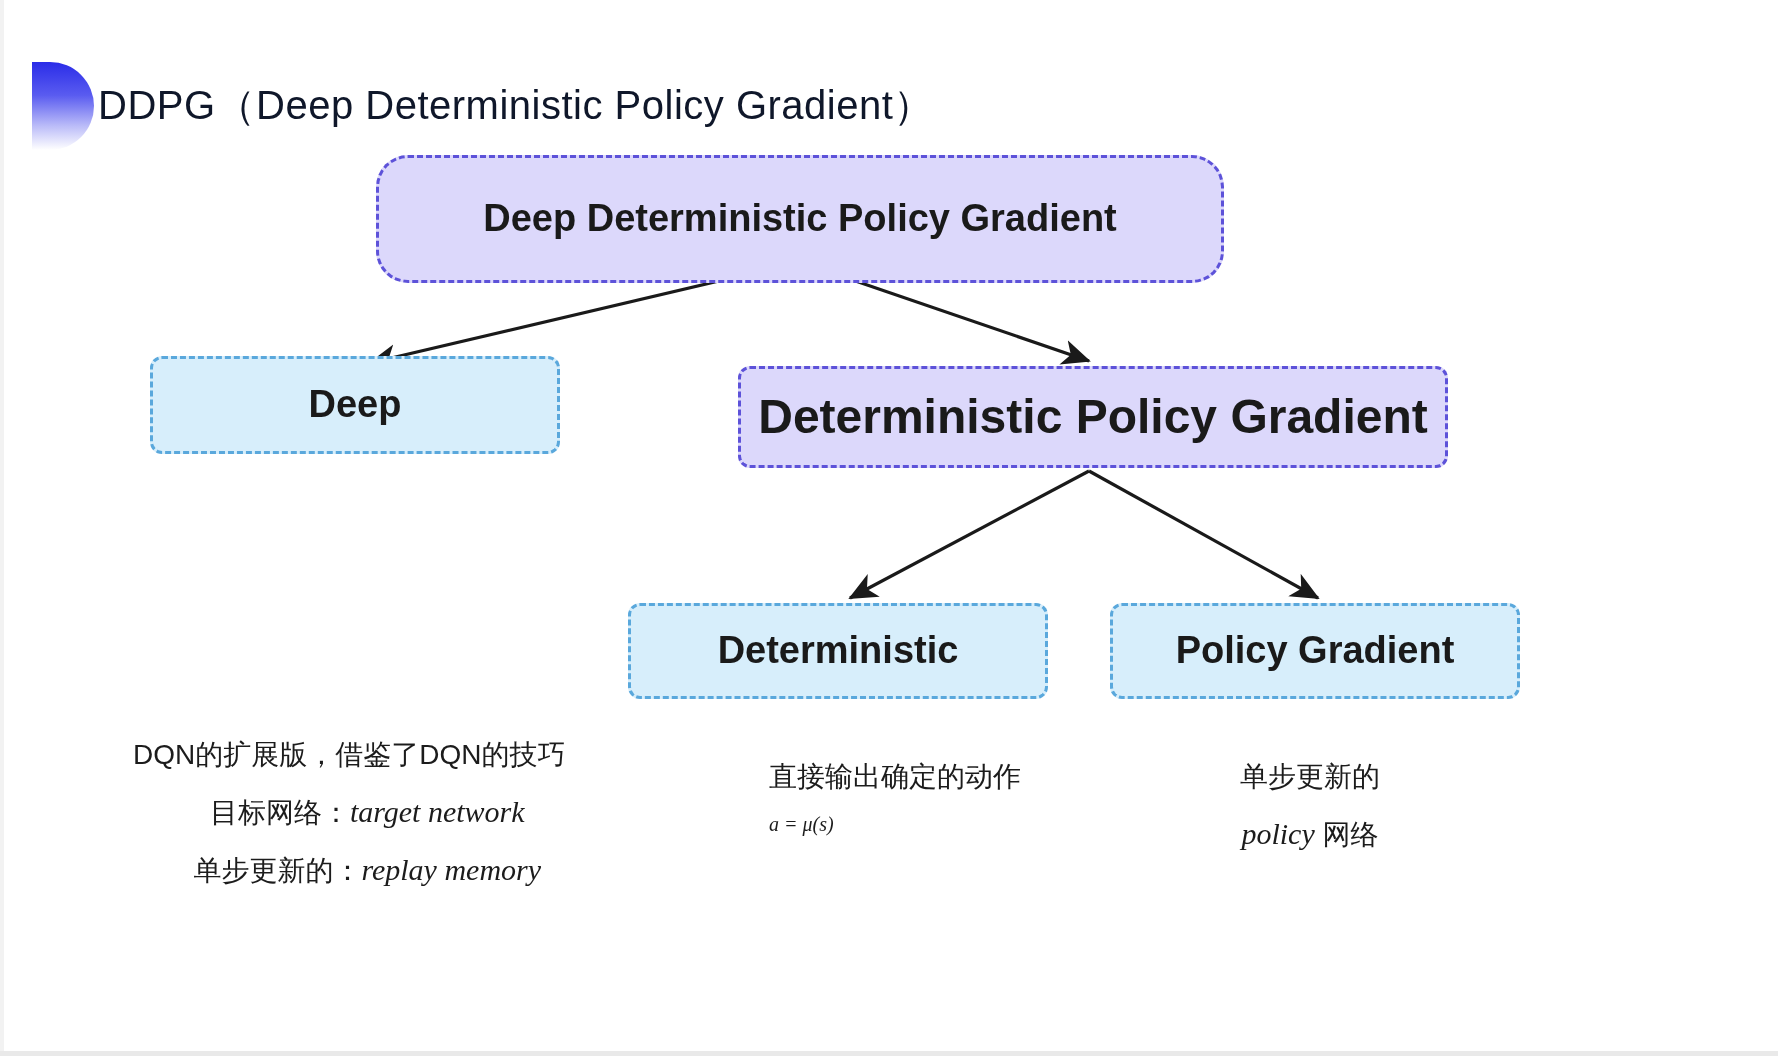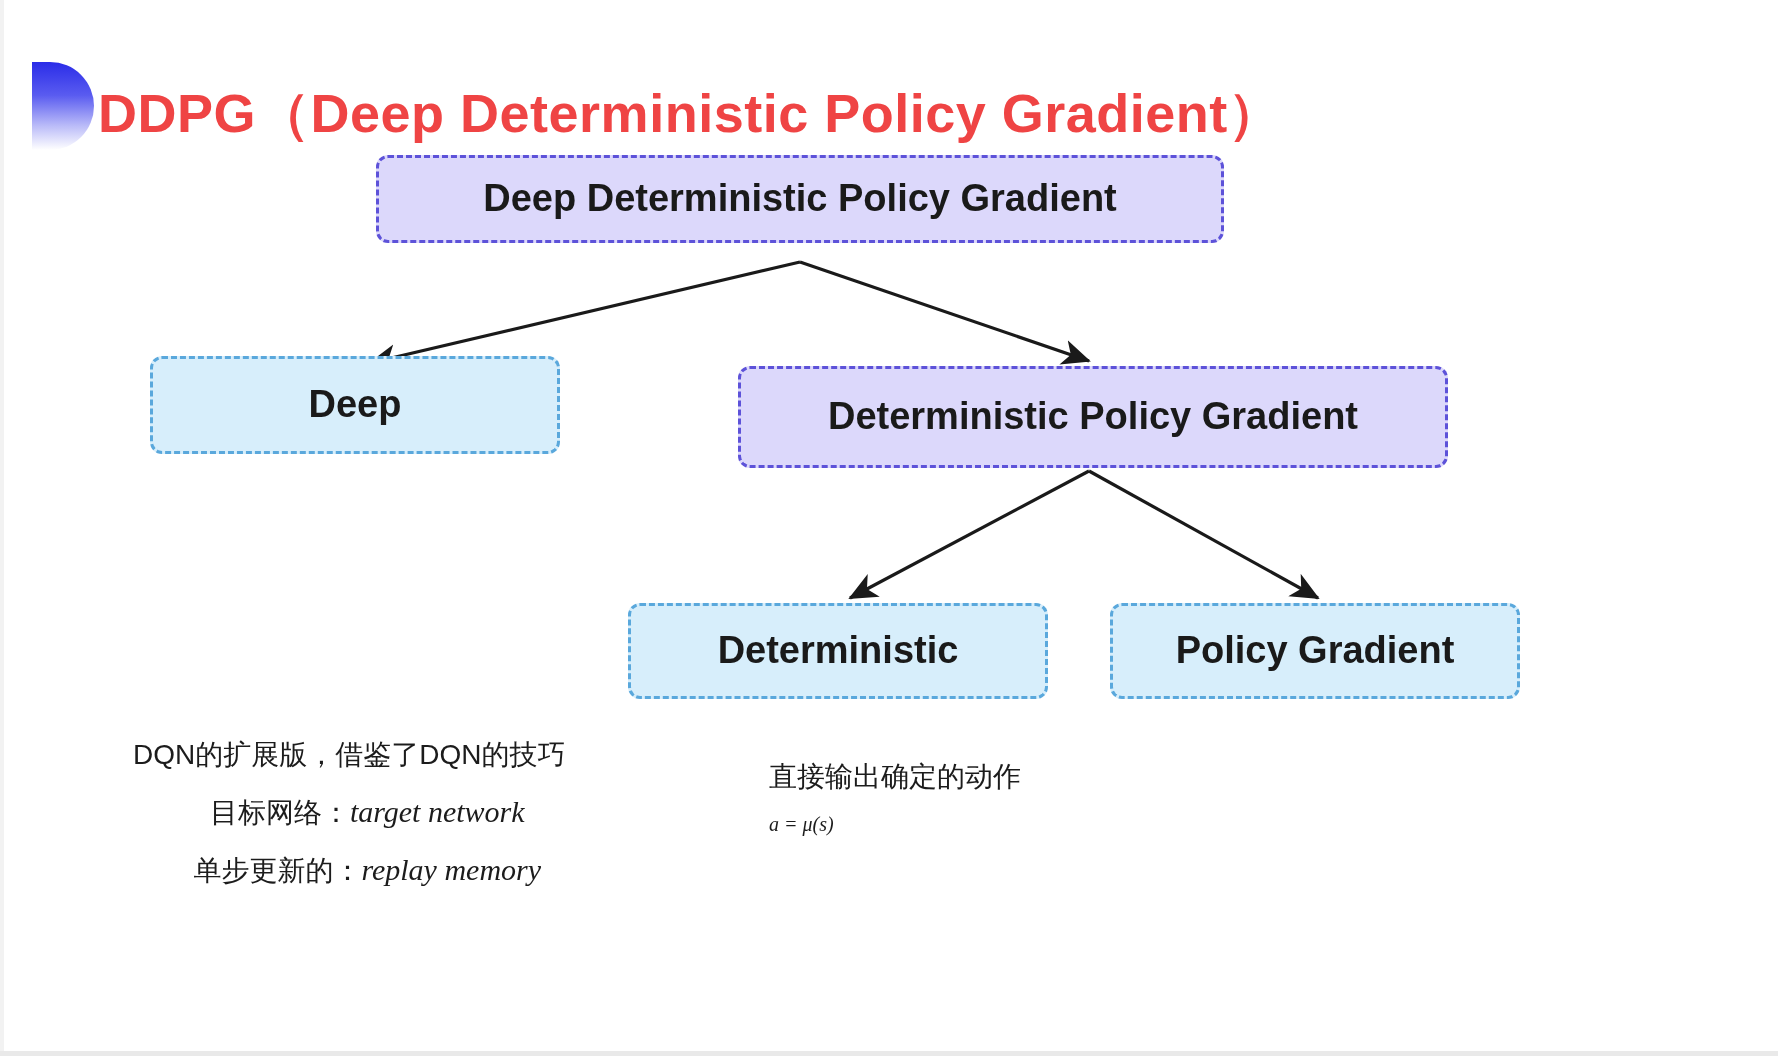--- a/index.html
+++ b/index.html
@@ -21,25 +21,25 @@
 
   
   .title-decor{
     position:absolute;left:32px;top:62px;
     width:62px;height:88px;
     border-radius:0 62px 62px 0;
     background:linear-gradient(180deg,#2a2ce8 0%,#5a5cf0 38%,#b9baf8 72%,#ffffff 100%);
   }
   .title-text{
     position:absolute;left:98px;top:78px;
-    font-size:54px;
-    color:#ef4444;
+    font-size:40px;
+    color:#0f172a;
     letter-spacing:0.5px;
     white-space:nowrap;
-    font-weight:700;
+    font-weight:400;
   }
 
   
   .node{
     position:absolute;
     box-sizing:border-box;
     border-radius:12px;
     display:flex;align-items:center;justify-content:center;
     text-align:center;
     color:#1a1a1a;
@@ -48,23 +48,23 @@
   }
   .node.purple{
     background:#dcd8fb;
     border:3px dashed #5d52d9;
   }
   .node.blue{
     background:#d7eefb;
     border:3px dashed #5aa8dc;
   }
 
-  #node-root{ left:376px; top:155px; width:848px; height:88px; font-size:38px; }
+  #node-root{ left:376px; top:155px; width:848px; height:128px; font-size:38px;border-radius:32px; }
   #node-deep{ left:150px; top:356px; width:410px; height:98px; font-size:38px; }
-  #node-dpg{ left:738px; top:366px; width:710px; height:102px; font-size:38px; }
+  #node-dpg{ left:738px; top:366px; width:710px; height:102px; font-size:48px; }
   #node-det{ left:628px; top:603px; width:420px; height:96px; font-size:38px; }
   #node-pg{ left:1110px; top:603px; width:410px; height:96px; font-size:38px;text-align:center; }
 
   
   #arrows{position:absolute;left:0;top:0;width:1778px;height:1056px;pointer-events:none;}
 
   
   .annot{
     position:absolute;
     color:#1c1c1c;
@@ -137,14 +137,18 @@
     <span class="line l1">DQN的扩展版，借鉴了DQN的技巧</span>
     <span class="line l2"><span>目标网络：</span><span class="serif-italic">target network</span></span>
     <span class="line l3"><span>单步更新的：</span><span class="serif-italic">replay memory</span></span>
   </div>
 
   <div id="annot-det" class="annot">
     <span class="line">直接输出确定的动作</span>
     <span class="line math">a = μ(s)</span>
   </div>
 
+  <div id="annot-pg" class="annot">
+    <span class="line">单步更新的</span>
+    <span class="line"><span class="serif-italic">policy</span><span> 网络</span></span>
+  </div>
 
 </div>
 
 </body></html>

